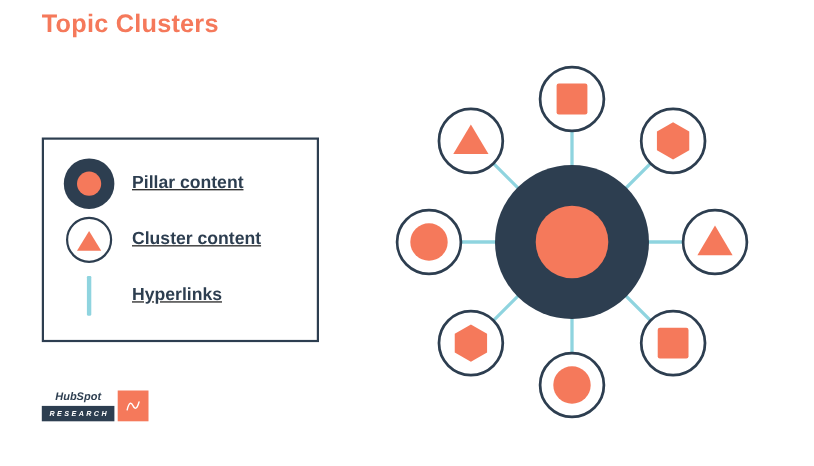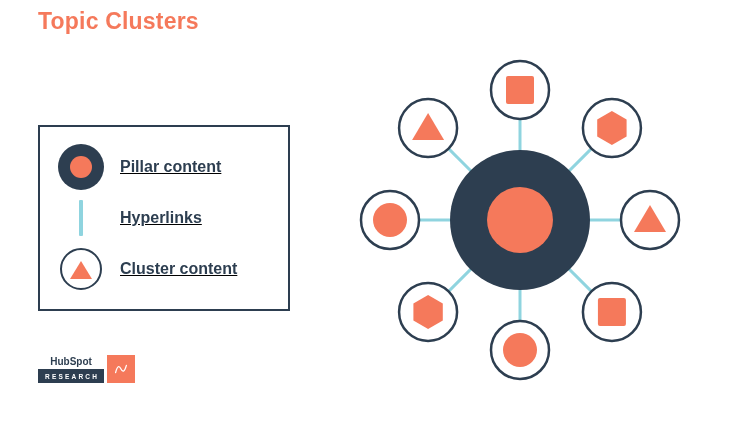--- a/index.html
+++ b/index.html
@@ -44,21 +44,21 @@
     width:0;height:0;
     border-left:11px solid transparent;border-right:11px solid transparent;
     border-bottom:18px solid var(--orange);
   }
   .icon-hyperlink{width:4px;height:36px;background:var(--link);border-radius:1px;}
 
   
   .diagram{position:absolute;left:350px;top:48px;width:344px;height:356px;}
 
   
-  .logo{position:absolute;left:38px;top:355px;display:flex;align-items:flex-end;}
+  .logo{position:absolute;left:38px;top:355px;display:flex;align-items:flex-end;font-style:italic;}
   .logo-text-col{display:flex;flex-direction:column;justify-content:flex-end;margin-right:3px;}
   .logo-brand{color:var(--navy);font-size:10px;font-weight:bold;text-align:center;padding-bottom:2px;}
   .logo-sub{
     background:var(--navy);color:#fff;font-size:6.5px;font-weight:bold;
     letter-spacing:2.2px;padding:4px 5px 3px 7px;text-align:center;
   }
   .logo-square{
     width:28px;height:28px;background:var(--orange);
     display:flex;align-items:center;justify-content:center;align-self:flex-end;
   }
@@ -75,32 +75,32 @@
       <span class="legend-icon-slot">
         <span class="icon-pillar">
           <span class="dot"></span>
         </span>
       </span>
       <span class="legend-label">Pillar content</span>
     </div>
 
     <div class="legend-row">
       <span class="legend-icon-slot">
-        <span class="icon-hyperlink"></span>
-      </span>
-      <span class="legend-label">Hyperlinks</span>
-    </div>
-
-    <div class="legend-row">
-      <span class="legend-icon-slot">
         <span class="icon-cluster">
           <span class="tri"></span>
         </span>
       </span>
       <span class="legend-label">Cluster content</span>
+    </div>
+
+    <div class="legend-row">
+      <span class="legend-icon-slot">
+        <span class="icon-hyperlink"></span>
+      </span>
+      <span class="legend-label">Hyperlinks</span>
     </div>
   </div>
 
   <svg class="diagram" viewBox="0 0 344 356" xmlns="http://www.w3.org/2000/svg">
       <line x1="170" y1="172" x2="78.07611844574883" y2="80.07611844574882" stroke="#8FD4DF" stroke-width="3"></line>
       <line x1="170" y1="172" x2="170" y2="42" stroke="#8FD4DF" stroke-width="3"></line>
       <line x1="170" y1="172" x2="261.9238815542512" y2="80.07611844574883" stroke="#8FD4DF" stroke-width="3"></line>
       <line x1="170" y1="172" x2="300" y2="172" stroke="#8FD4DF" stroke-width="3"></line>
       <line x1="170" y1="172" x2="261.9238815542512" y2="263.9238815542512" stroke="#8FD4DF" stroke-width="3"></line>
       <line x1="170" y1="172" x2="170" y2="302" stroke="#8FD4DF" stroke-width="3"></line>

